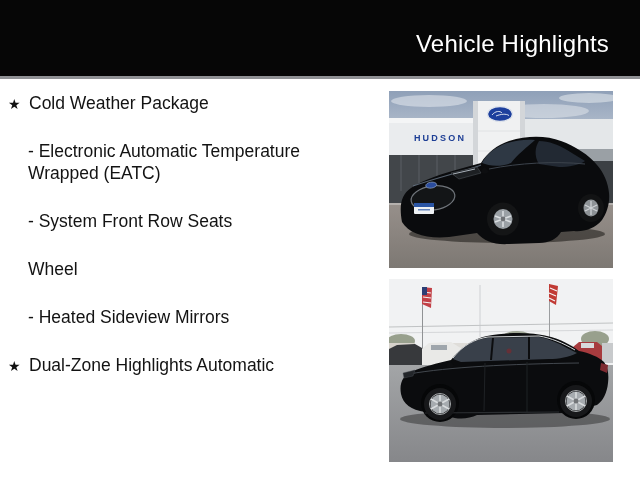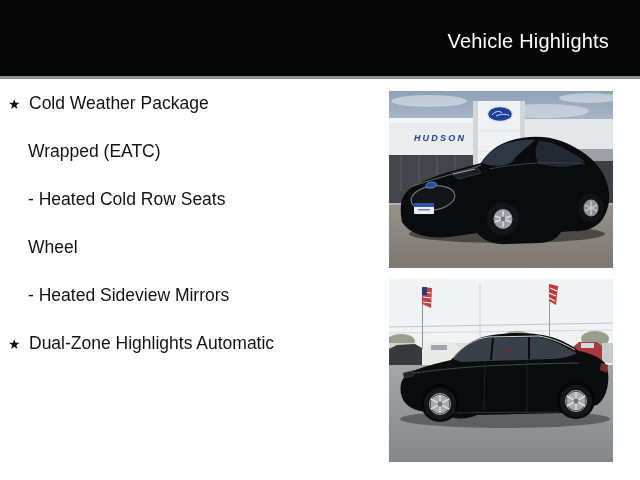--- a/index.html
+++ b/index.html
@@ -1,55 +1,56 @@
 <!DOCTYPE html>
 <html><head>
 <meta charset="utf-8">
 <style>
   html,body{margin:0;padding:0;background:#ffffff;}
   .page{position:relative;width:640px;height:480px;background:#ffffff;overflow:hidden;
         font-family:"Liberation Sans",sans-serif;}
   
   .header{position:absolute;left:0;top:0;width:640px;height:76px;background:#060606;}
   .header-rule{position:absolute;left:0;top:76px;width:640px;height:3px;background:#8f9194;}
-  .page-title{position:absolute;top:30px;right:31px;color:#ffffff;font-size:20px;
+  .page-title{position:absolute;top:30px;right:31px;color:#ffffff;font-size:24px;
               letter-spacing:.2px;white-space:nowrap;}
   
   .list{position:absolute;left:8px;top:92px;width:346px;color:#131313;font-size:17.5px;
         line-height:22px;}
   .item{margin-bottom:26px;}
   .item.star-item{position:relative;padding-left:21px;}
   .item.dash-item{padding-left:20px;}
   .bullet{position:absolute;left:0;top:1px;font-size:14px;color:#111;}
   
-  .photo{position:absolute;overflow:hidden;font-style:italic;}
+  .photo{position:absolute;overflow:hidden;}
   .photo-front{left:389px;top:91px;width:224px;height:177px;}
   .photo-side{left:389px;top:279px;width:224px;height:183px;}
   .photo svg{display:block;width:100%;height:100%;}
 </style>
 </head>
 <body>
 
 <div class="page">
 
   <div class="header">
     <div class="page-title">Vehicle Highlights</div>
   </div>
   <div class="header-rule"></div>
 
   <div class="list">
     <div class="item star-item">
       <span class="bullet">★</span>
       <div>Cold Weather Package</div>
     </div>
     <div class="item dash-item">
+      <div>- Electronic Automatic Temperature</div>
       <div>Wrapped (EATC)</div>
     </div>
     <div class="item dash-item">
-      <div>- Heated Cold Row Seats</div>
+      <div>- System Front Row Seats</div>
     </div>
     <div class="item dash-item">
       <div>Wheel</div>
     </div>
     <div class="item dash-item">
       <div>- Heated Sideview Mirrors</div>
     </div>
     <div class="item star-item">
       <span class="bullet">★</span>
       <div>Dual-Zone Highlights Automatic</div>

